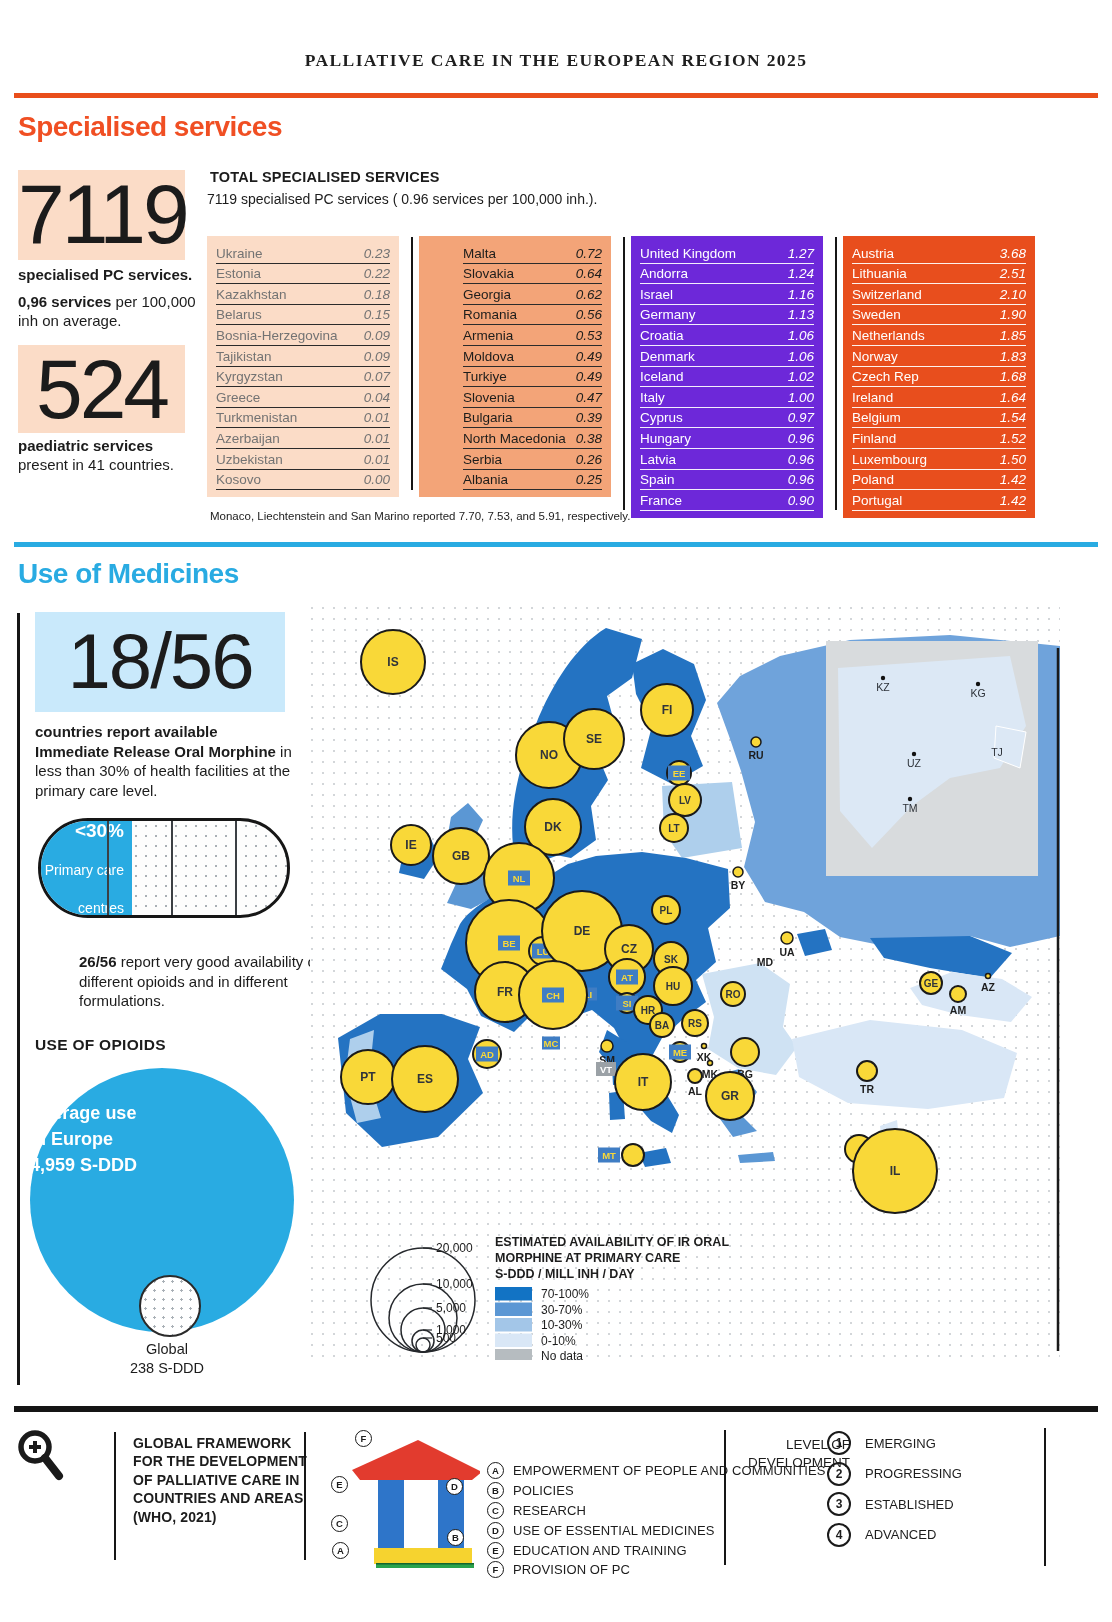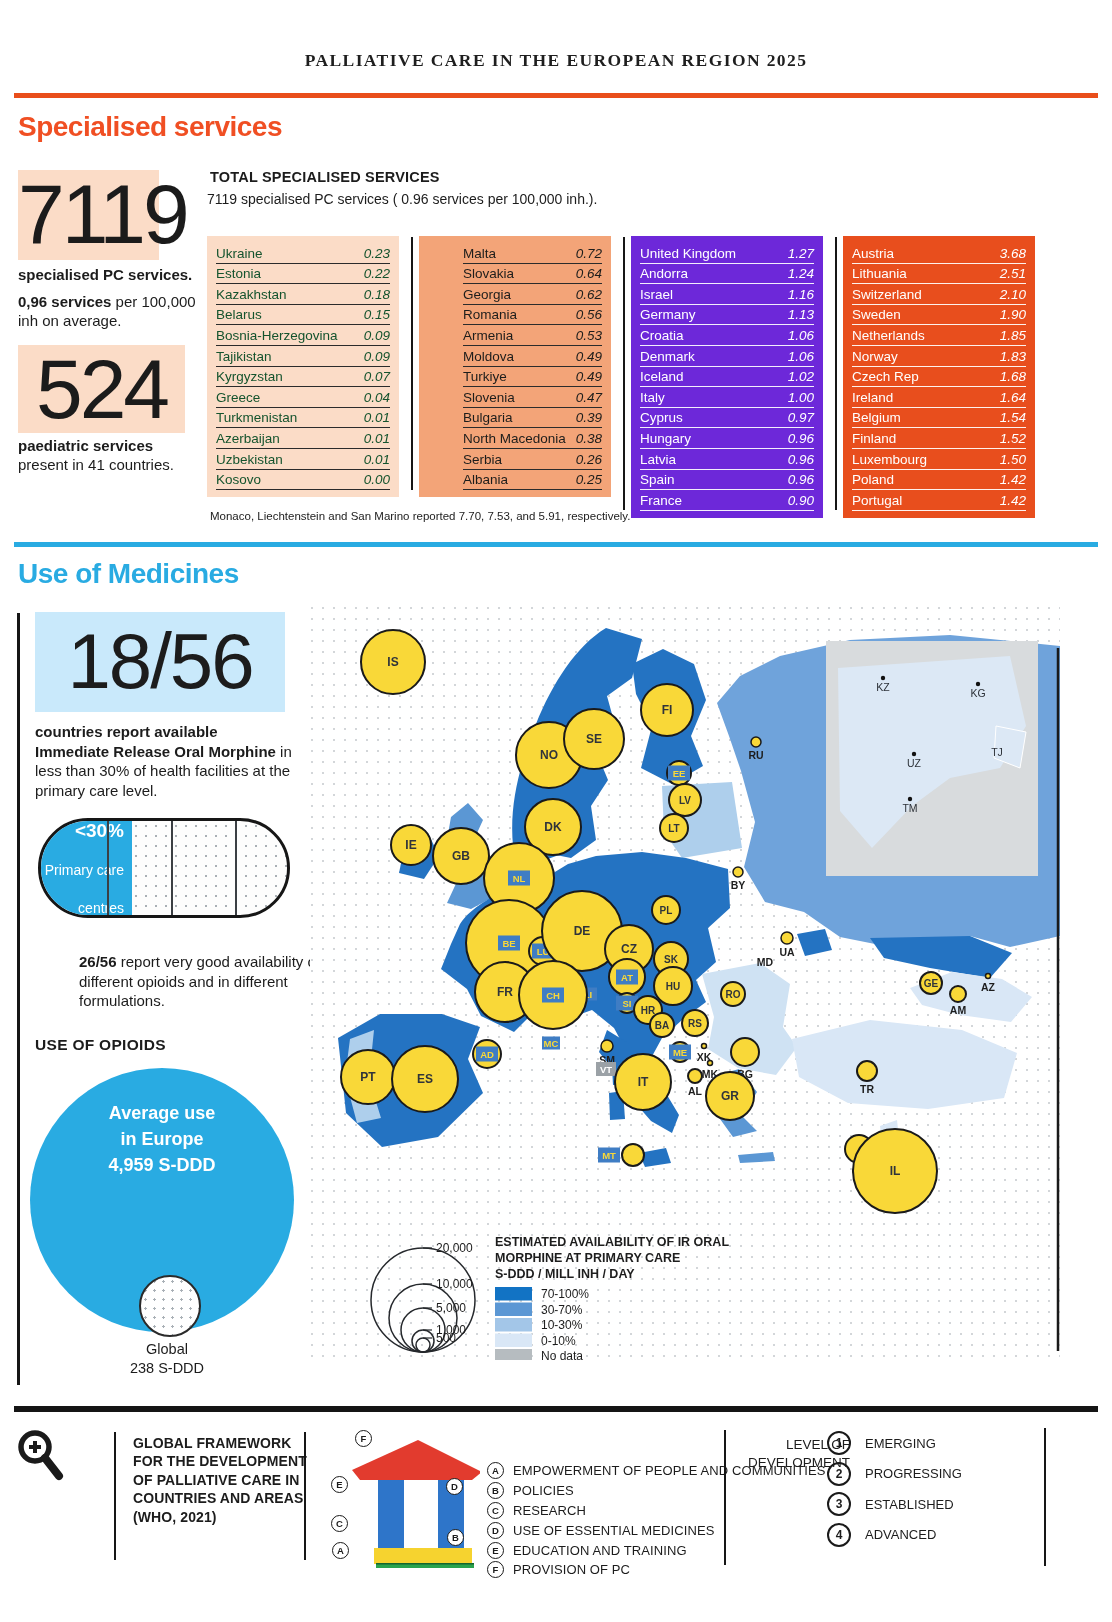--- a/index.html
+++ b/index.html
@@ -15,21 +15,21 @@
   .rule.black{top:1406px;background:#151515;height:6px;}
   .sec-h{font-weight:bold;font-size:28px;letter-spacing:-0.5px;}
   .sec-h.orange{top:111px;left:18px;color:#f04f23;}
   .sec-h.blue{top:558px;left:18px;color:#29abe2;}
   .bigbox{background:#fbdcc7;text-align:center;}
   .bignum{font-size:84px;font-weight:400;letter-spacing:-3px;line-height:88px;color:#1b1b1b;}
   .statlabel{font-size:15px;line-height:1.25;}
   .tot-h{top:169px;left:210px;font-size:14.5px;font-weight:bold;letter-spacing:.2px;}
   .tot-sub{top:191px;left:207px;font-size:14px;}
   .tcol{top:236px;width:192px;padding:7px 9px 7px 9px;}
-  .tone1{background:#fbdcc7;color:#14532d;}
+  .tone1{background:#fbdcc7;color:#737373;}
   .tone2{background:#f3a478;color:#1d1d1b;}
   .tone3{background:#6d28d9;color:#fff;}
   .tone4{background:#e84e1d;color:#fff;}
   .trow{display:flex;justify-content:space-between;align-items:flex-end;
         height:20.6px;border-bottom:1.4px solid #2b2b2b;font-size:13.5px;padding-bottom:2px;}
   .tone3 .trow,.tone4 .trow{border-bottom-color:rgba(255,255,255,.92);}
   .tval{font-weight:400;font-style:italic;}
   .sep{width:2px;background:#161616;top:237px;}
   .footnote{top:510px;left:210px;font-size:11.5px;}
   .vline-left{left:17px;top:613px;width:2.5px;height:772px;background:#161616;}
@@ -37,21 +37,21 @@
   .n1856{font-size:78px;line-height:98px;letter-spacing:-2px;}
   .para{left:35px;width:258px;font-size:15px;line-height:1.3;}
   .pill{left:38px;top:818px;width:252px;height:100px;border:3px solid #161616;border-radius:52px;
         overflow:hidden;background-image:radial-gradient(#a9b0b6 1px,transparent 1.3px);background-size:10px 10px;background-color:#fdfdfd;}
   .pill-fill{position:absolute;left:0;top:0;bottom:0;width:37%;background:#29abe2;color:#fff;
              display:flex;flex-direction:column;justify-content:center;text-align:right;padding-right:8px;font-size:14px;line-height:1.25;gap:20px;}
   .pill-fill .pct{font-weight:bold;font-size:19px;}
   .pill-line{position:absolute;top:0;bottom:0;width:1.6px;background:#3b3f44;}
   .opioids-h{left:35px;top:1036px;font-size:15.5px;font-weight:bold;letter-spacing:.3px;}
   .bluecircle{left:30px;top:1068px;width:264px;height:264px;border-radius:50%;background:#29abe2;}
-  .bluecircle-text{left:30px;top:1100px;width:264px;text-align:center;color:#fff;font-weight:bold;font-size:18px;line-height:26px;}
+  .bluecircle-text{left:30px;top:1100px;width:264px;text-align:left;color:#fff;font-weight:bold;font-size:18px;line-height:26px;}
   .whitecircle{left:139px;top:1275px;width:62px;height:62px;border-radius:50%;background:#fff;border:2.5px solid #2a2a2a;
                background-image:radial-gradient(#a9b0b6 1px,transparent 1.3px);background-size:9px 9px;}
   .global-l1{left:35px;top:1341px;width:264px;text-align:center;font-size:14.5px;}
   .global-l2{left:35px;top:1360px;width:264px;text-align:center;font-size:14.5px;}
   .mapwrap{left:310px;top:606px;width:752px;height:754px;}
   svg text{font-family:"Liberation Sans","DejaVu Sans",sans-serif;}
   .ftr-divider{width:2px;background:#161616;}
   .framework{left:133px;top:1434px;width:176px;font-weight:bold;font-size:14px;line-height:1.32;letter-spacing:.1px;}
   .house{left:318px;top:1430px;width:158px;height:138px;}
   .circlet{display:inline-flex;width:17px;height:17px;border:1.6px solid #1a1a1a;border-radius:50%;
@@ -68,21 +68,21 @@
 </head>
 <body>
 
 <div class="page">
 
   <div class="abs hdr-title">PALLIATIVE CARE IN THE EUROPEAN REGION 2025</div>
   <div class="abs rule orange"></div>
 
   <div class="abs sec-h orange">Specialised services</div>
 
-  <div class="abs bigbox" style="left:18px;top:170px;width:141px;height:90px;">
+  <div class="abs bigbox" style="left:18px;top:170px;width:167px;height:90px;">
     <div class="bignum">7119</div>
   </div>
   <div class="abs statlabel" style="left:18px;top:266px;width:180px;font-weight:bold;">specialised PC services.</div>
   <div class="abs statlabel" style="left:18px;top:293px;width:180px;">
     <b>0,96 services</b><span> per 100,000 inh on average.</span>
   </div>
   <div class="abs bigbox" style="left:18px;top:345px;width:167px;height:88px;">
     <div class="bignum">524</div>
   </div>
   <div class="abs statlabel" style="left:18px;top:437px;width:180px;">

